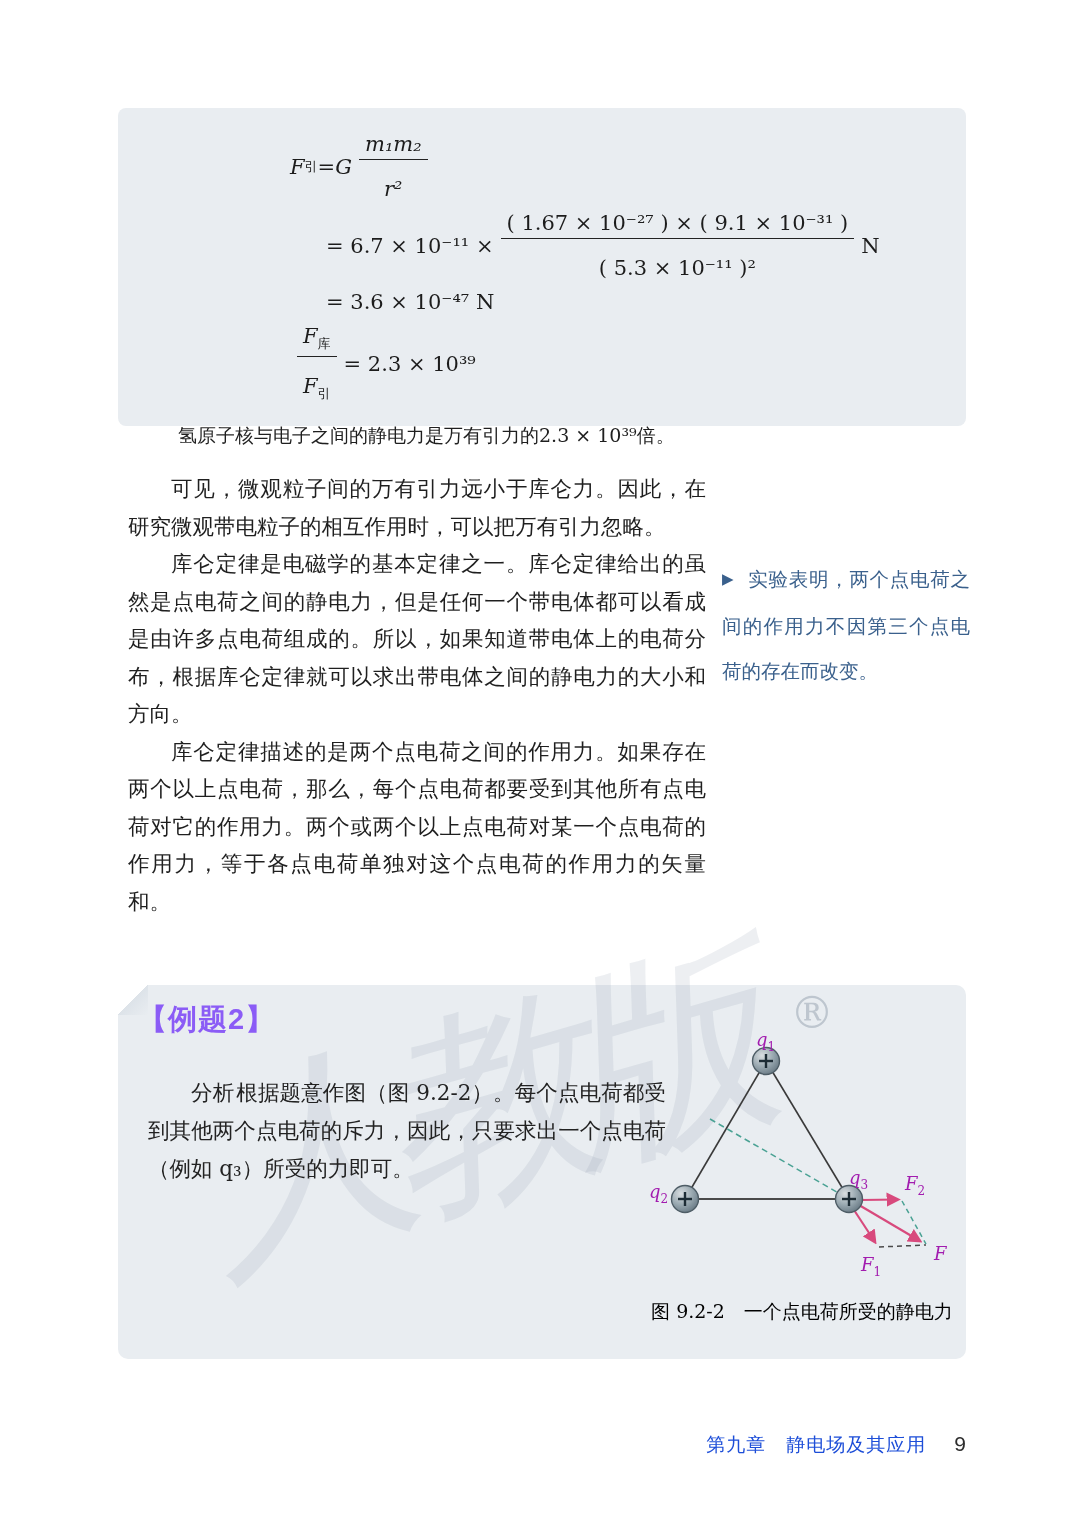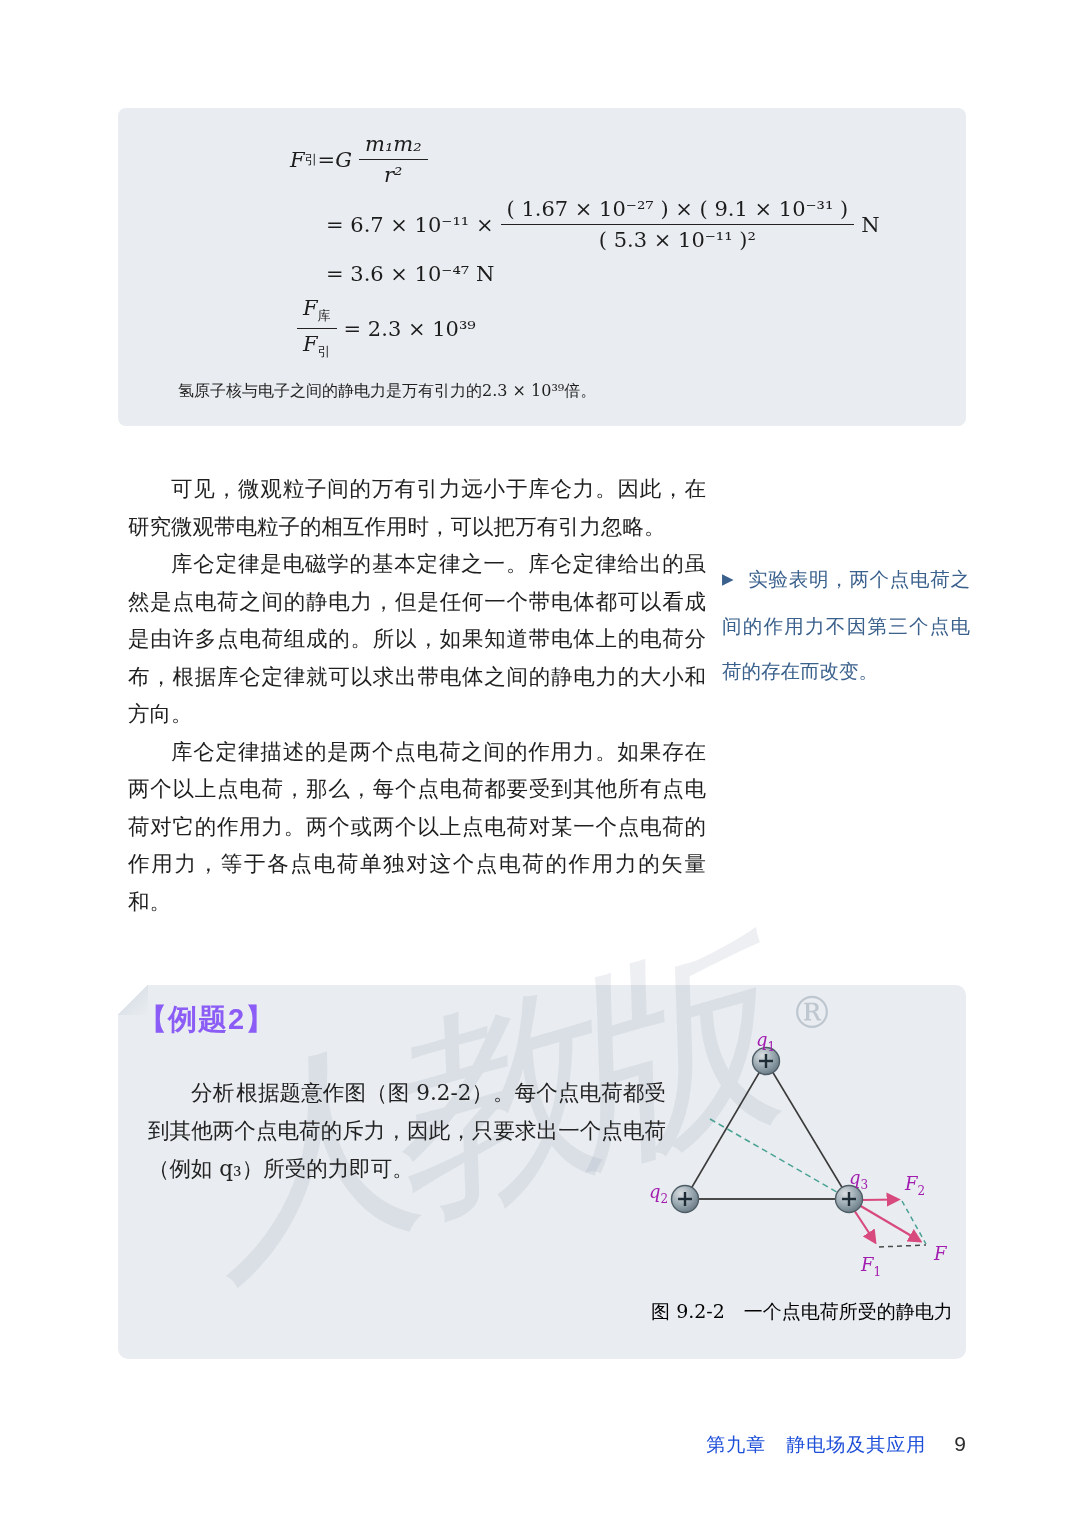--- a/index.html
+++ b/index.html
@@ -12,26 +12,26 @@
 
   
   .formula-box{
     position:absolute; left:118px; top:108px; width:848px; height:318px;
     background:#e9edf1; border-radius:8px;
   }
   .fmath{ margin:24px 0 0 172px; font-size:21px; color:#1c1c1c; }
   .fline{ display:flex; align-items:center; }
   .mi{ font-style:italic; }
   sub.cjk{ font-size:13px; font-style:normal; }
-  .frac{ display:inline-flex; flex-direction:column; align-items:center; margin:0 7px; }
+  .frac{ display:inline-flex; flex-direction:column; align-items:center; margin:0 7px;gap:14px; }
   .frac .ft{ padding:0 6px 3px; border-bottom:1.4px solid #222; }
   .frac .fb{ padding-top:3px; }
   .ml1{ margin-left:36px;text-align:right; }
   .gap{ margin-top:10px; }
-  .fconclusion{ margin:20px 0 16px 60px; font-size:16px; }
+  .fconclusion{ margin:20px 0 16px 60px; font-size:19px; }
 
   
   .main-text{
     position:absolute; left:118px; top:470px; width:578px;
     font-size:21.5px; line-height:37.5px; text-align:justify;margin-left:10px;
   }
   .main-text p{ text-indent:2em; }
 
   
   .margin-note{

